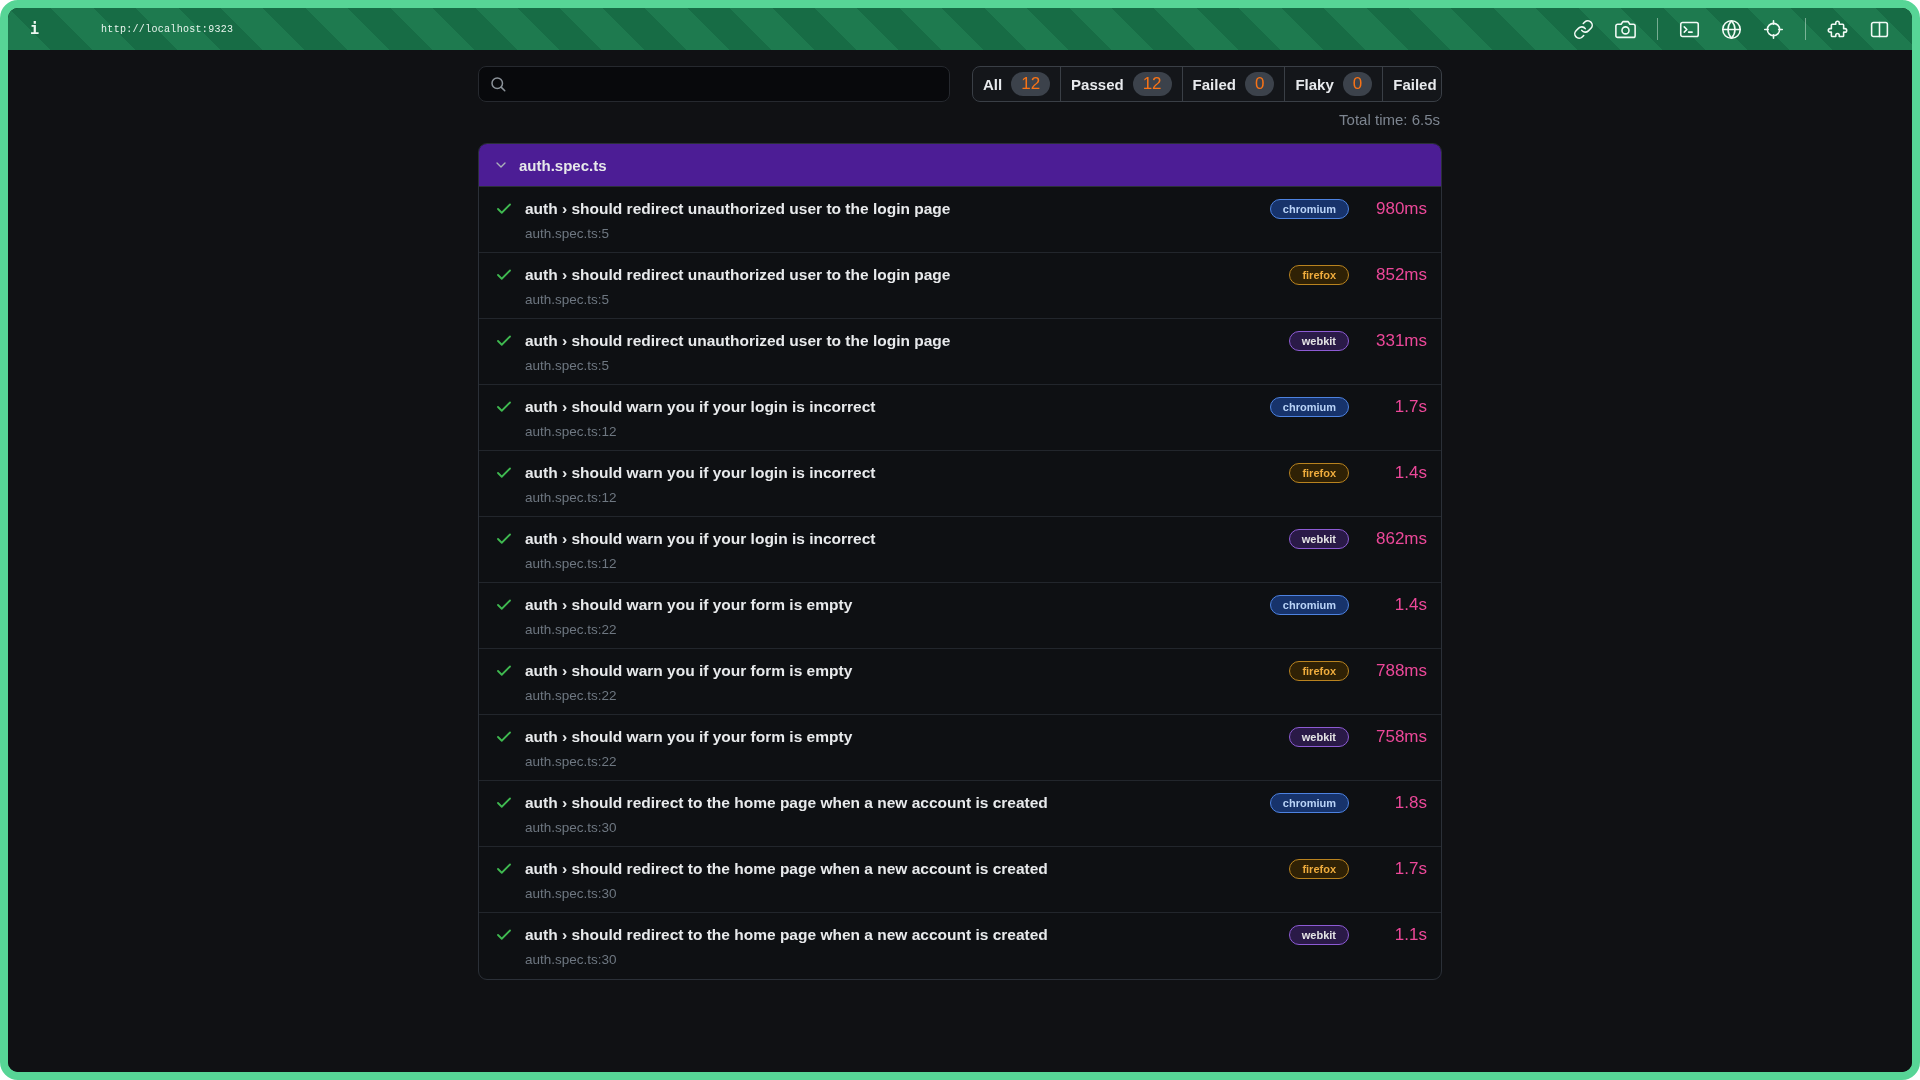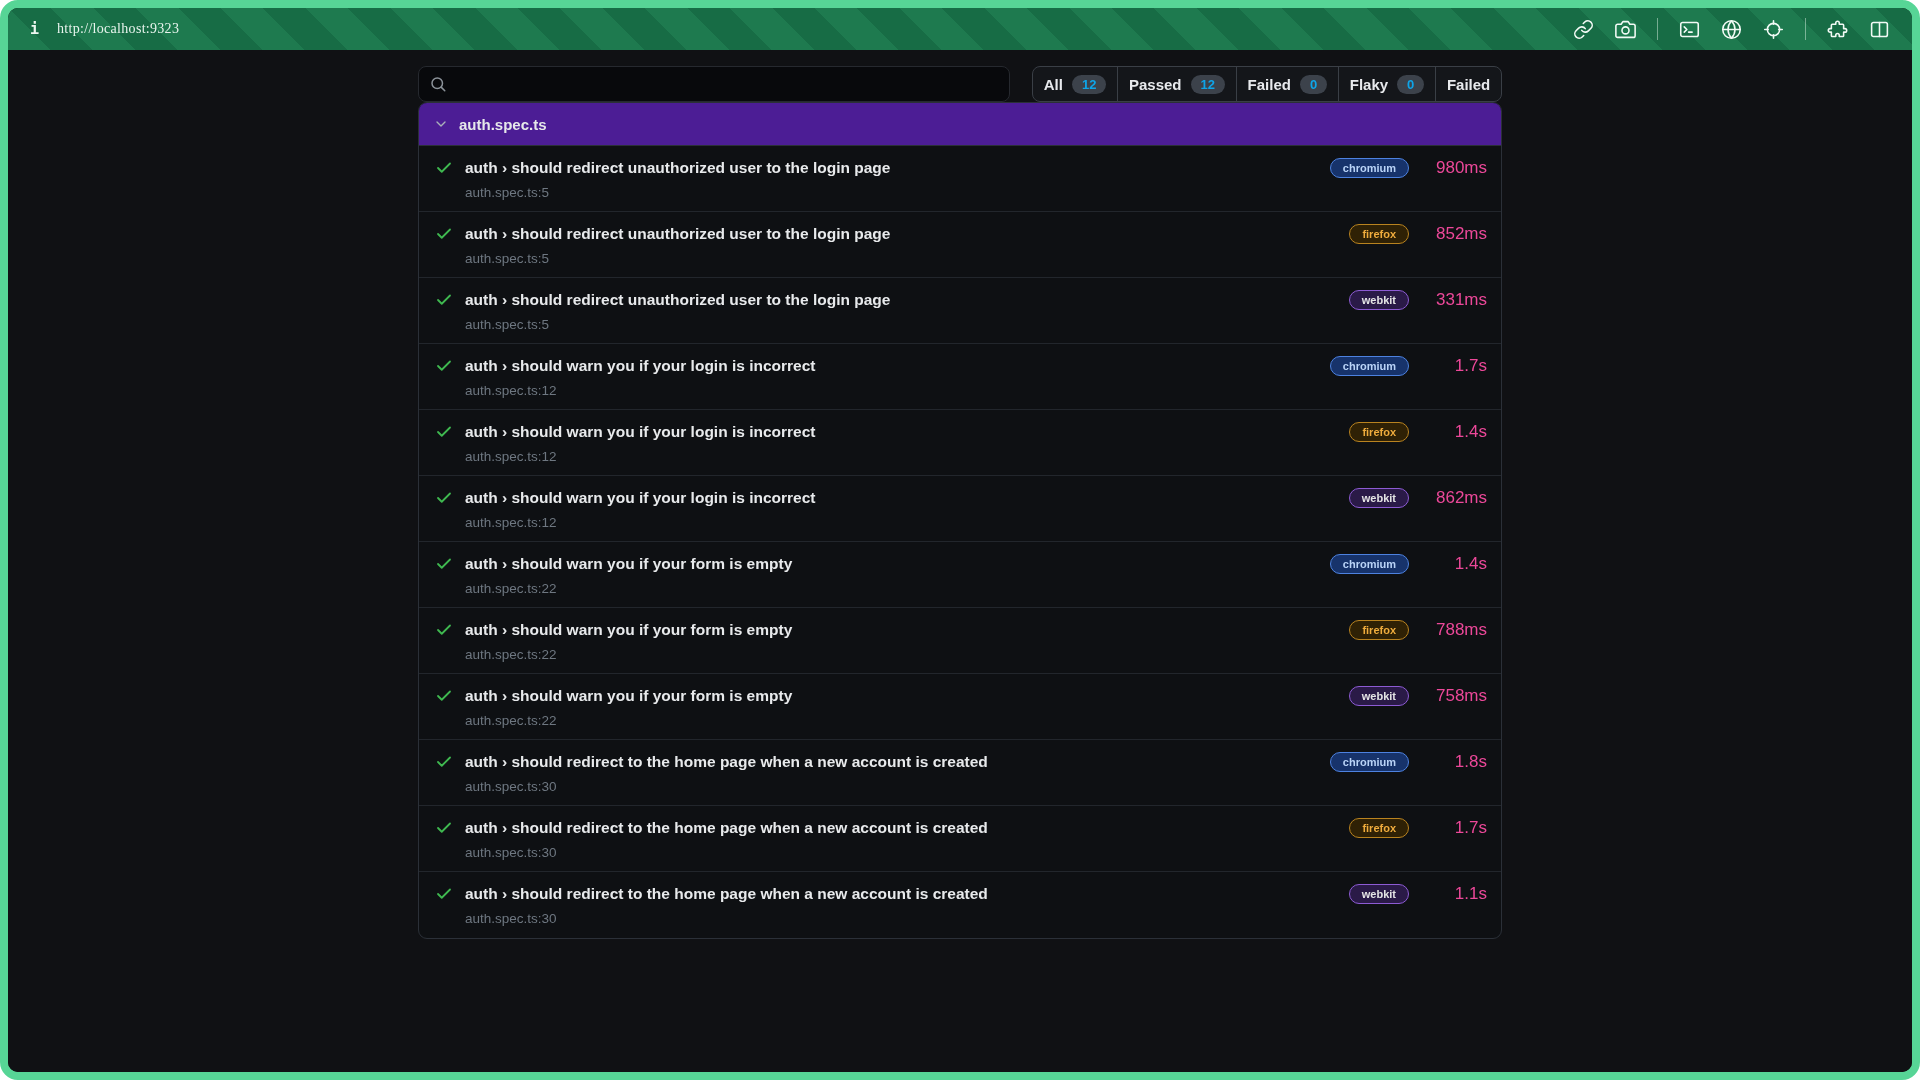--- a/index.html
+++ b/index.html
@@ -27,31 +27,31 @@
     display: flex; align-items: center;
     padding: 0 22px;
     color: #e9f5ee;
   }
   .titlebar-left { display: flex; align-items: center; gap: 18px; }
   .info-glyph {
     font-family: "DejaVu Sans Mono", monospace;
     font-weight: 700; font-size: 15px; color: #eef7f1;
   }
   .url-text {
-    font-family: Liberation Serif, serif;
-    font-size: 14px; color: #e9f5ee; letter-spacing: 0.3px;
+    font-family: Liberation Mono, monospace;
+    font-size: 10px; color: #e9f5ee; letter-spacing: 0.3px; margin-left: 44px;
   }
   .titlebar-right { margin-left: auto; display: flex; align-items: center; gap: 21px; }
   .tb-icon { width: 21px; height: 21px; display: inline-flex; cursor: pointer; }
   .tb-icon svg { width: 100%; height: 100%; stroke: #f2faf5; stroke-width: 1.8; fill: none; stroke-linecap: round; stroke-linejoin: round; }
   .tb-sep { width: 1px; height: 22px; background: rgba(235, 250, 240, 0.45); }
 
   
   .content { flex: 1; background: #101114; overflow: hidden; }
-  .page-col { width: 1084px; margin: 16px auto 0 auto; }
+  .page-col { width: 964px; margin: 16px auto 0 auto; }
 
   .controls { display: flex; gap: 22px; align-items: stretch; }
   .searchbox {
     flex: 1; height: 36px;
     background: #08090c;
     border: 1px solid #26292f;
     border-radius: 8px;
     display: flex; align-items: center;
     padding: 0 10px; gap: 8px;
   }
@@ -67,23 +67,23 @@
     overflow: hidden; background: #14161a;
   }
   .tab {
     flex: 1 1 auto; display: flex; align-items: center; justify-content: center;
     gap: 9px; padding: 0 10px; cursor: pointer;
     border-right: 1px solid #3a3f46;
   }
   .tab:last-child { border-right: none; }
   .tab-label { color: #e8eaed; font-weight: 700; font-size: 15px; }
   .tab-count {
-    background: #3c424b; color: #0ea5e9;
+    background: #3c424b; color: #f97316;
     border-radius: 999px; padding: 2px 10px;
-    font-size: 13px; font-weight: 700;
+    font-size: 17px; font-weight: 400;
   }
 
   .total-time {
     text-align: right; color: #7d8590; font-size: 15px;
     margin: 9px 2px 15px 0;
   }
 
   
   .list {
     border: 1px solid #2b3038; border-radius: 9px;
@@ -214,20 +214,21 @@
     <span class="tab-count">0</span>
   </div>
 
   <div class="tab">
     <span class="tab-label">Failed</span>
 
   </div>
 </div>
       </div>
 
+      <div class="total-time">Total time: 6.5s</div>
 
       <div class="list">
         <div class="file-header">
           <svg viewBox="0 0 24 24">
               <polyline points="6 9 12 15 18 9"></polyline>
             </svg>
           <span class="file-name">auth.spec.ts</span>
         </div>
         <div id="rows-container">
   <div class="test-row">

